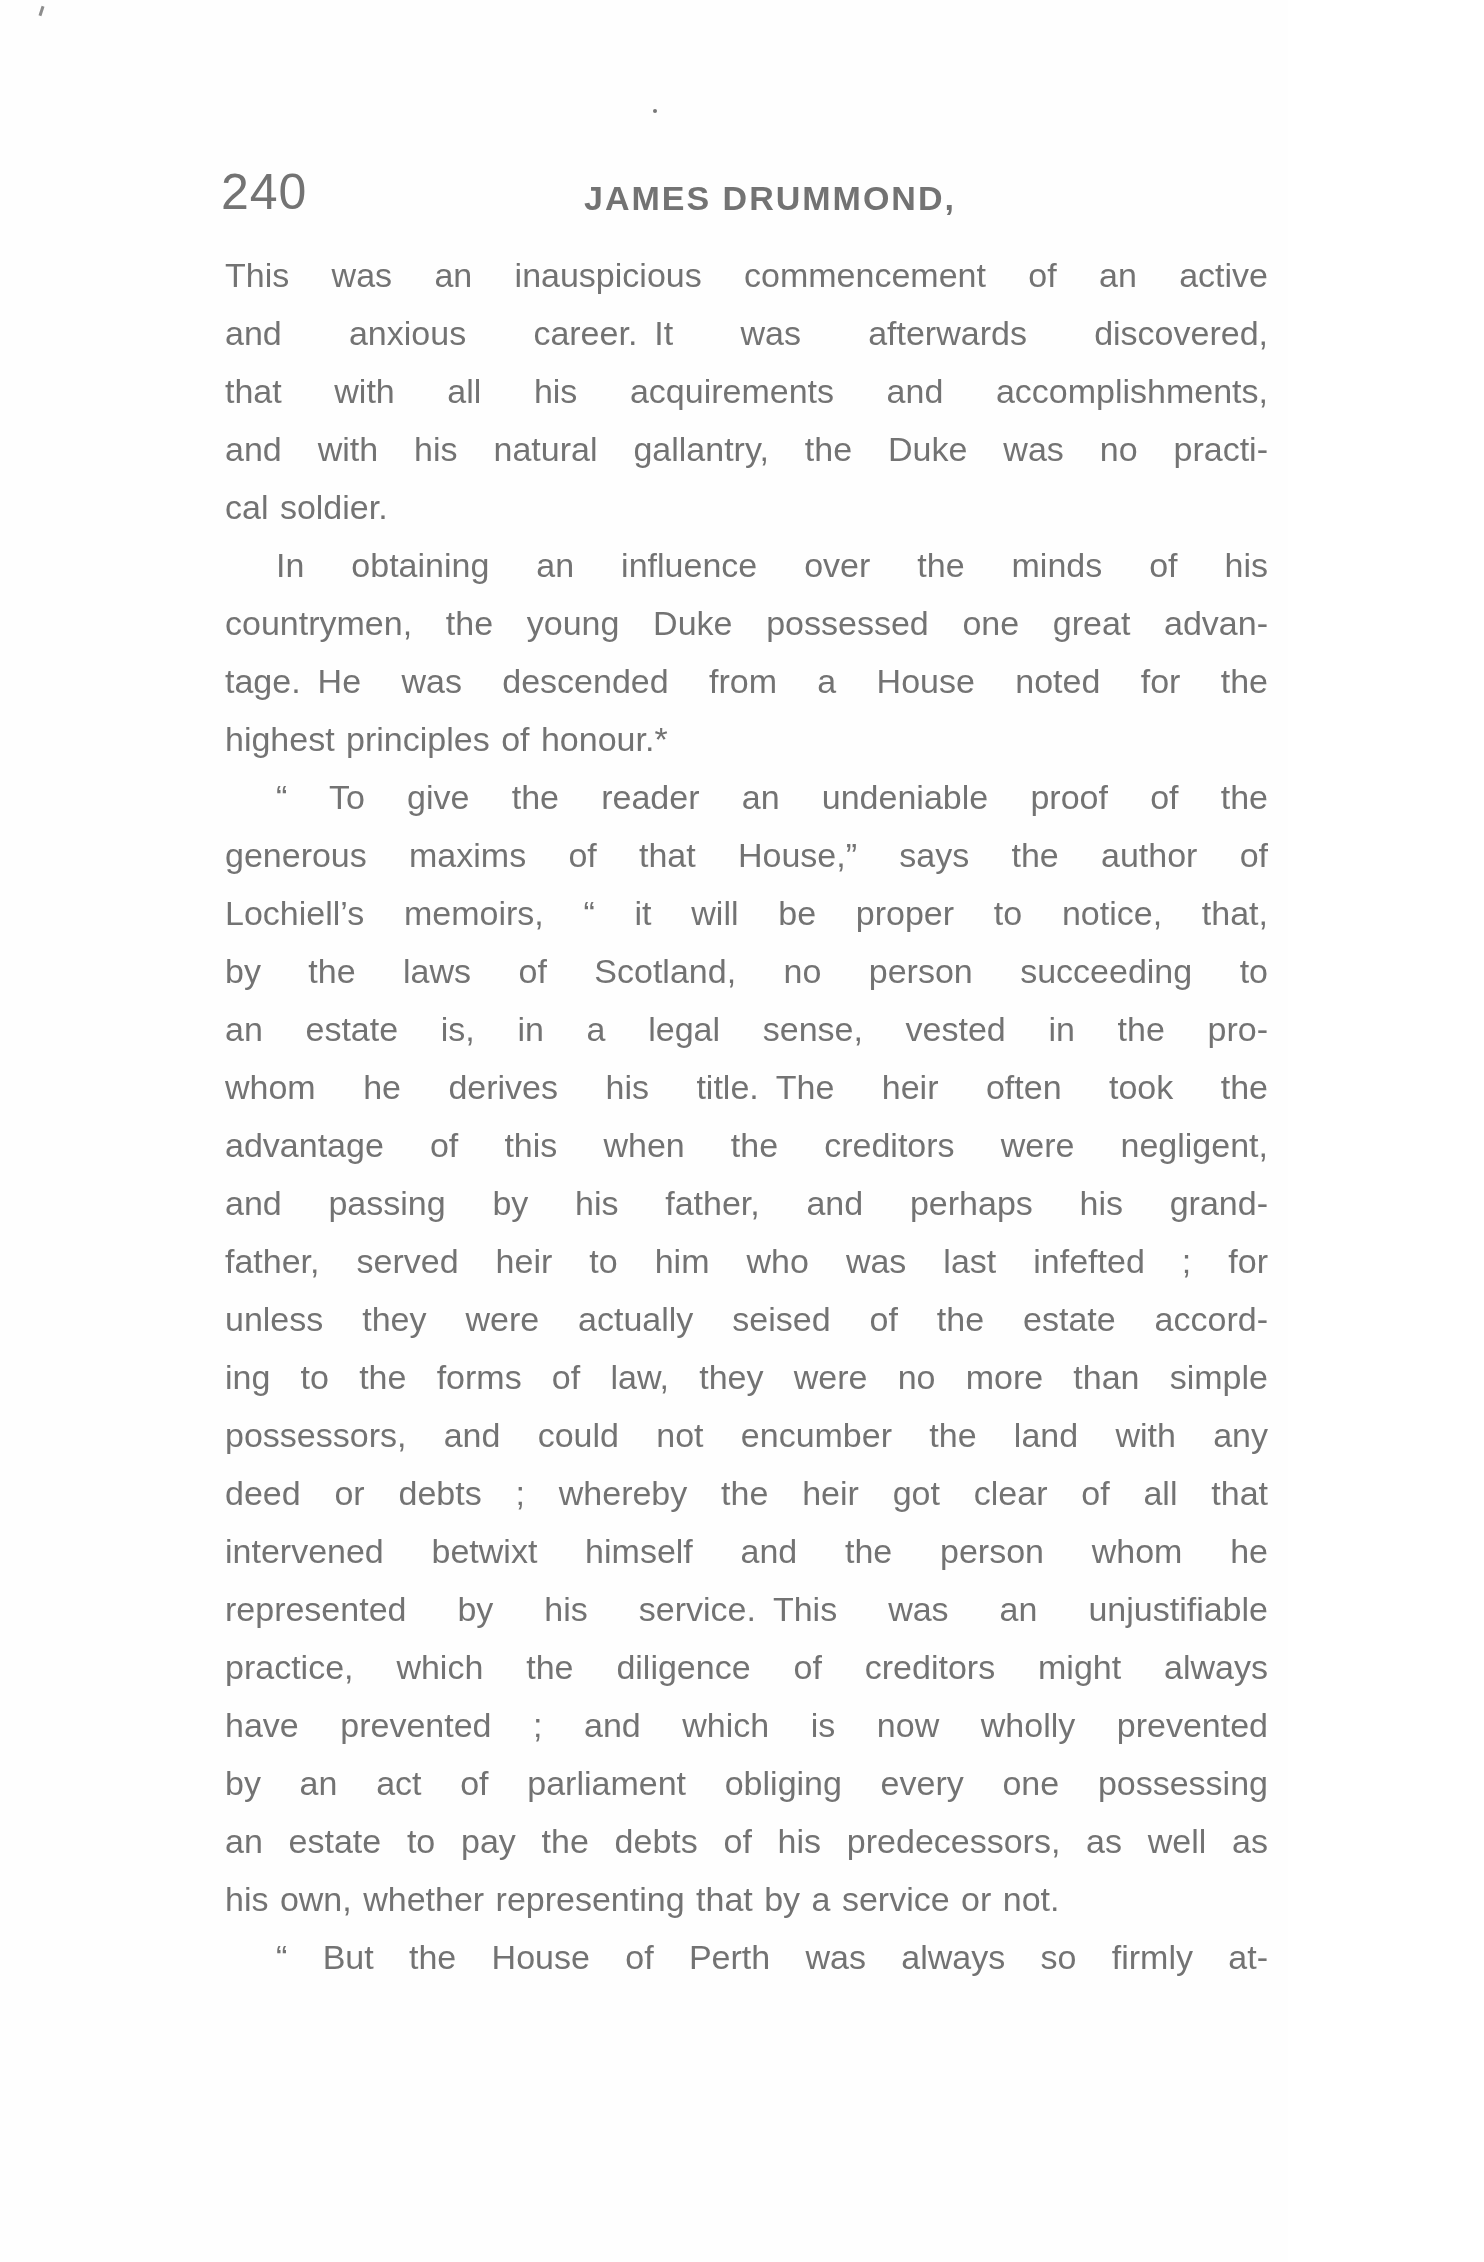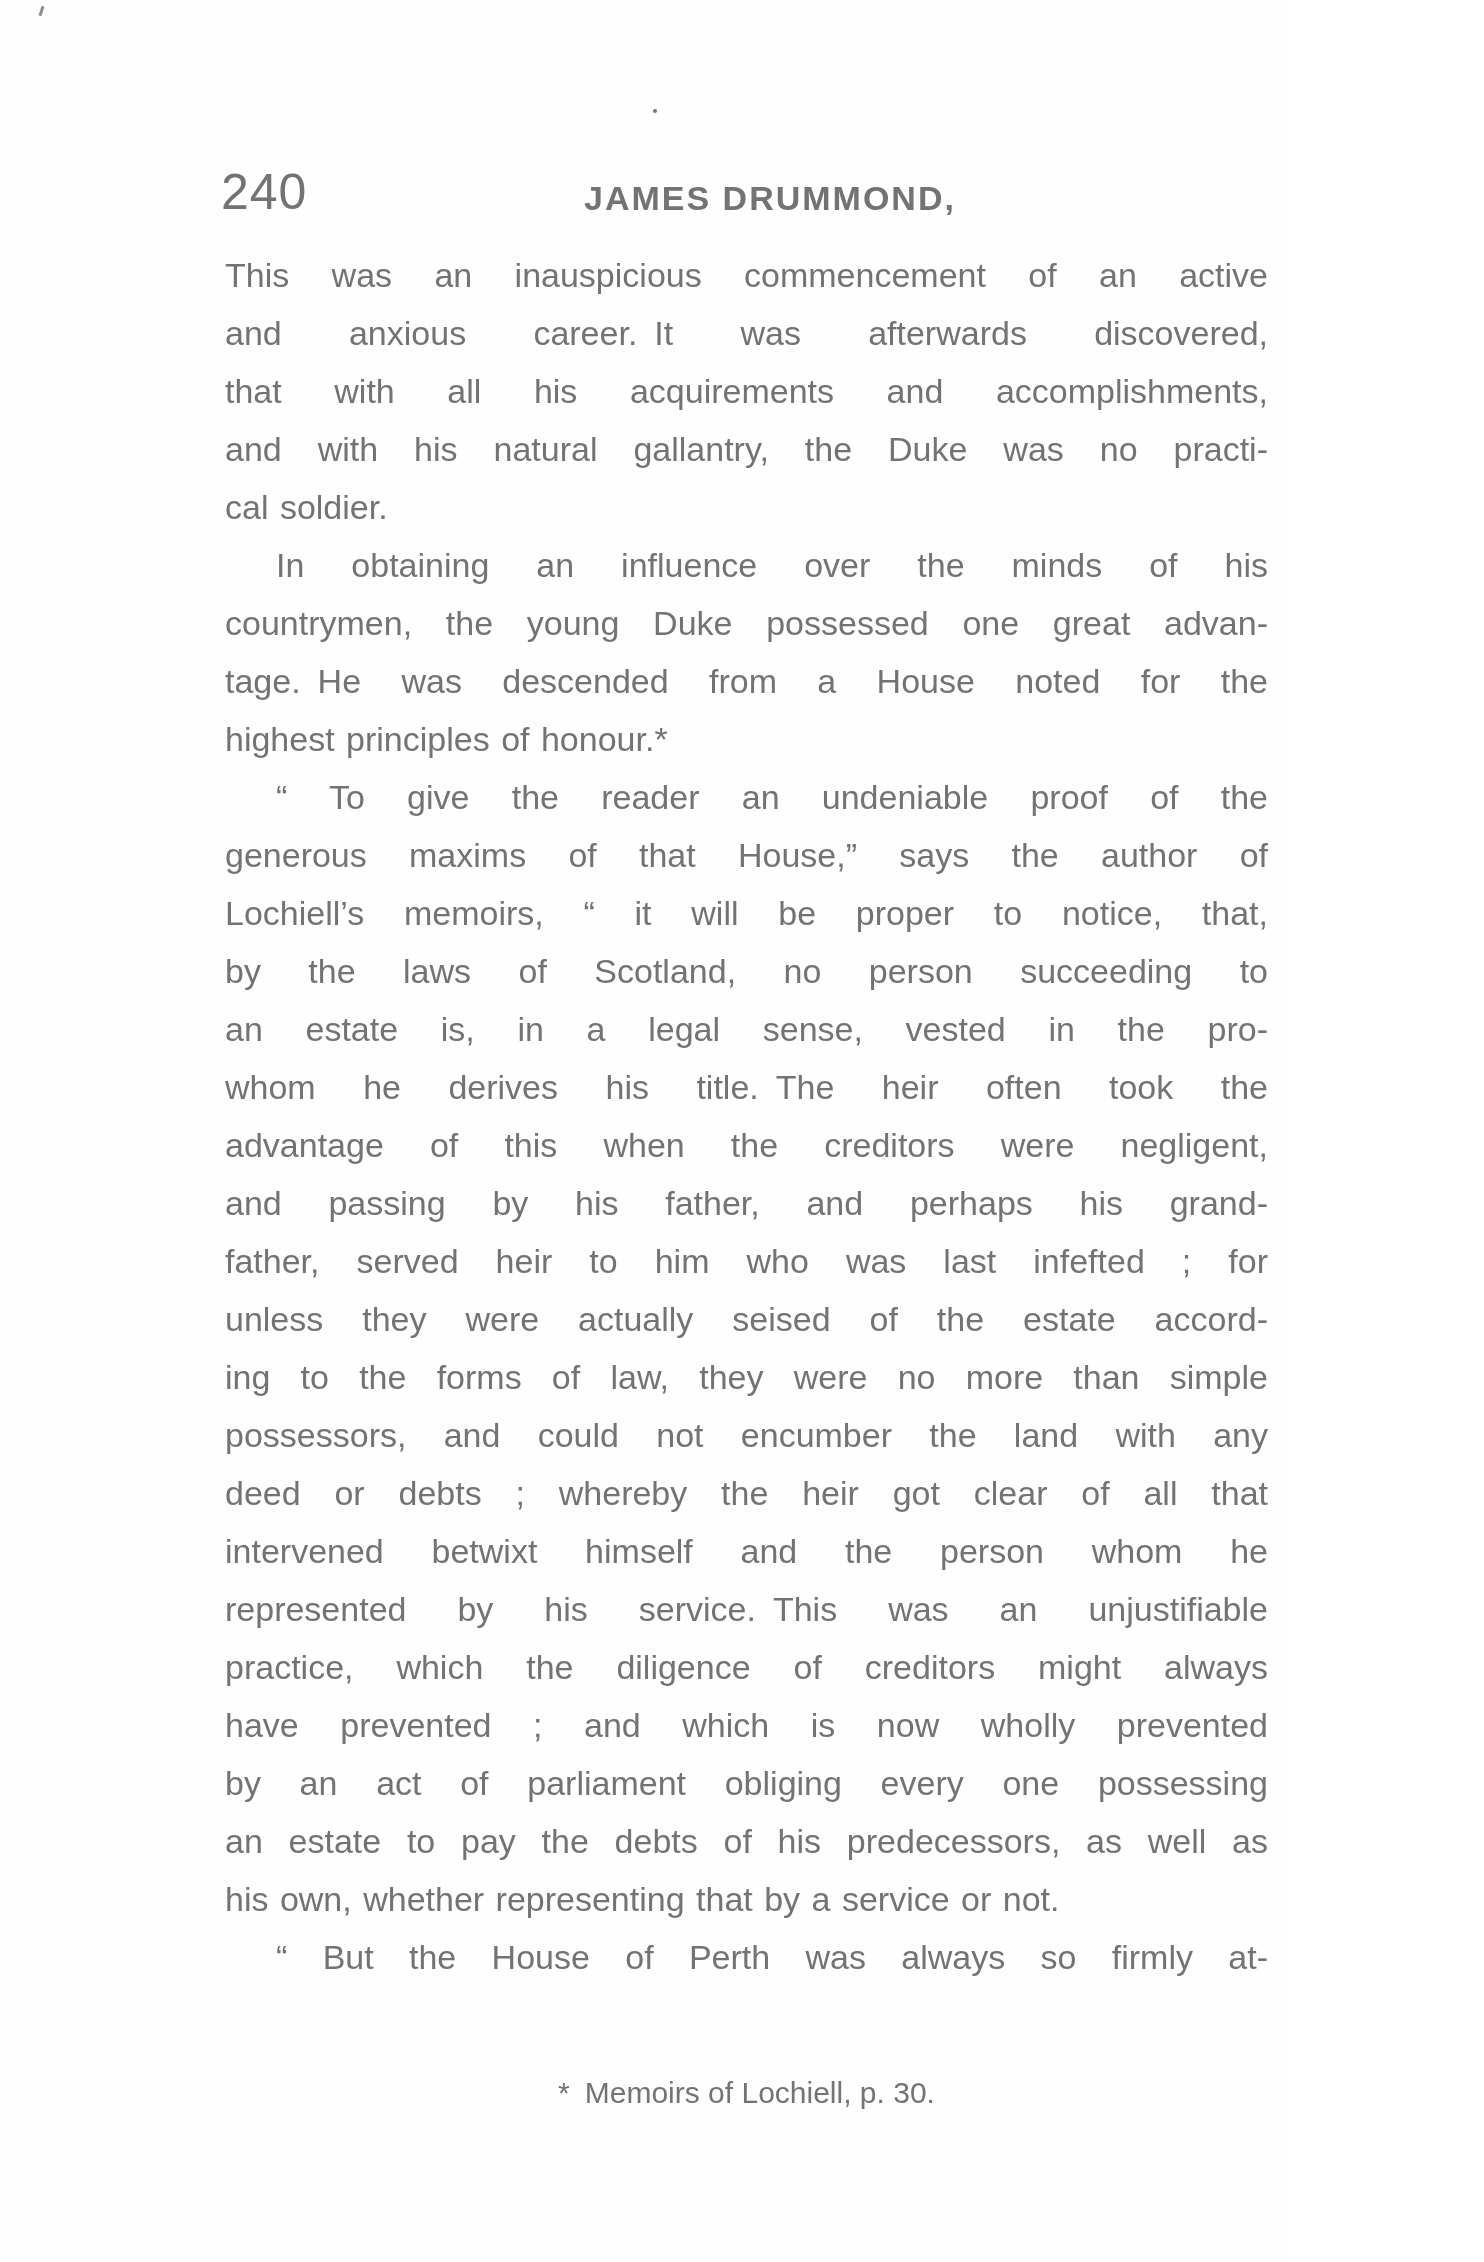--- a/index.html
+++ b/index.html
@@ -105,21 +105,20 @@
       <div class="line">intervened betwixt himself and the person whom he</div>
       <div class="line">represented by his service. This was an unjustifiable</div>
       <div class="line">practice, which the diligence of creditors might always</div>
       <div class="line">have prevented ; and which is now wholly prevented</div>
       <div class="line">by an act of parliament obliging every one possessing</div>
       <div class="line">an estate to pay the debts of his predecessors, as well as</div>
       <div class="line para-end">his own, whether representing that by a service or not.</div>
       <div class="line indent">“ But the House of Perth was always so firmly at-</div>
     </div>
 
-  <div class="footnote">* Memoirs of Lochiell, p. 30.</div>
 
   <div class="artifact dot artifact-margin-dot"></div>
   <div class="artifact dot artifact-faint-dot-1"></div>
   <div class="artifact dot artifact-faint-dot-2"></div>
   <div class="artifact artifact-topleft-tick"></div>
   <div class="artifact artifact-pen-stroke"></div>
   <div class="artifact artifact-pen-blob"></div>
 
 </div>
 

